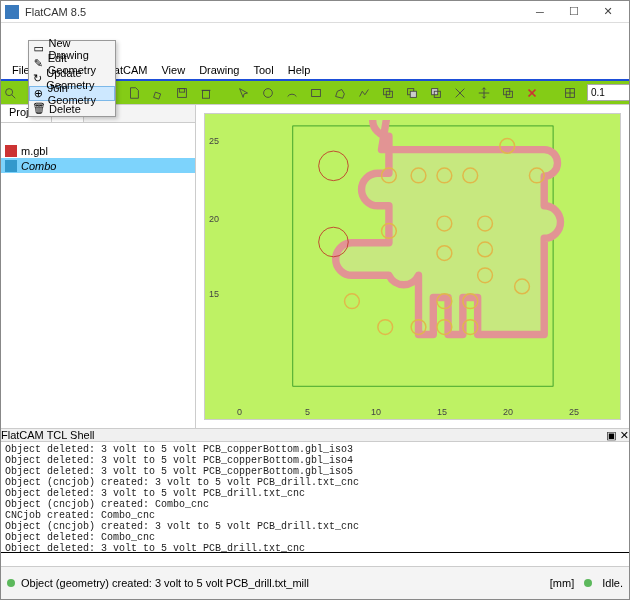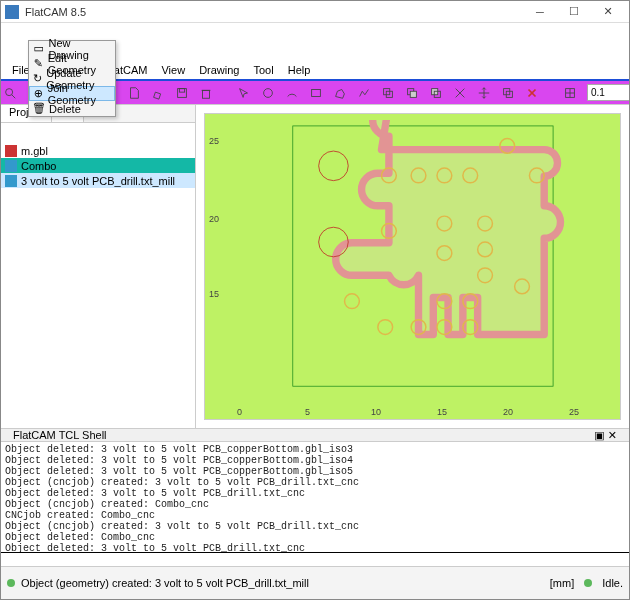--- a/index.html
+++ b/index.html
@@ -5,42 +5,42 @@
 * { margin:0; padding:0; box-sizing:border-box; font-family:"Segoe UI",Tahoma,sans-serif; font-size:11px; }
 body { background:#fff; width:630px; height:600px; overflow:hidden; display:flex; flex-direction:column; border:1px solid #888; }
 .titlebar { height:22px; background:#fff; display:flex; align-items:center; padding:0 4px; border-bottom:1px solid #ddd; }
 .titlebar .logo { width:14px; height:14px; background:#3a7abd; margin-right:6px; }
 .titlebar .title { flex:1; color:#333; }
 .winbtns { display:flex; gap:0; }
 .winbtn { width:34px; height:20px; display:flex; align-items:center; justify-content:center; color:#444; }
 .menubar { height:18px; display:flex; align-items:flex-start; padding:0 4px; gap:0; background:#fff; border-bottom:2px solid #1d4ed8;margin-top:40px; }
 .menuitem { padding:1px 7px; }
 .menuitem.open { background:#cde8ff; border:1px solid #7cb8e8; padding:0 20px; }
-.toolbar { height:24px; display:flex; align-items:center; padding:1px 2px; background:#d946ef; border-bottom:1px solid #ccc; gap:10px; }
+.toolbar { height:24px; display:flex; align-items:center; padding:1px 2px; background:#84cc16; border-bottom:1px solid #ccc; gap:10px; }
 .tbtn { width:20px; height:20px; display:flex; align-items:center; justify-content:center; color:#444; }
 .tbtn svg { width:14px; height:14px; }
 .tsep { width:1px; height:18px; background:#ccc; margin:0 2px; }
 .tinput { height:17px; border:1px solid #aaa; background:#fff; padding:0 3px; font-size:10px; }
 .main { flex:1; display:flex; min-height:0; }
 .sidebar { width:195px; border-right:1px solid #ccc; display:flex; flex-direction:column; }
 .tabhead { display:flex; border-bottom:1px solid #ccc; background:#f4f4f4; height:18px; }
 .tab { padding:1px 8px; border-right:1px solid #ccc; background:#fff; }
 .tab.active { background:#fff; }
 .projlist { flex:1; overflow:auto; background:#fff; }
 .pitem { display:flex; align-items:center; height:15px; padding:0 4px; gap:4px; }
 .pitem .ico { width:12px; height:12px; }
 .pitem.sel { background:#cde8ff; }
-.pitem.hl { background:#14b8a6; }
+.pitem.hl { background:#7dd3fc;font-style:italic; }
 .canvaswrap { flex:1; position:relative; background:#fff; }
 .canvas { position:absolute; inset:8px 8px 8px 8px; border:1px solid #ccc; background:#bef264; }
 .dropdown { position:absolute; left:28px; top:40px; background:#f4f4f4; border:1px solid #999; box-shadow:2px 2px 4px rgba(0,0,0,.2); width:88px; z-index:10; }
 .dd-item { display:flex; align-items:center; height:15px; padding:0 4px; gap:4px; }
 .dd-item .ico { width:12px; height:12px; display:flex; align-items:center; justify-content:center; }
 .dd-item.hover { background:#cde8ff; border:1px solid #7cb8e8; padding:0 3px; height:15px; }
-.shellhead { height:14px; background:#f0f0f0; border-top:1px solid #ccc; border-bottom:1px solid #ccc; display:flex; align-items:center; padding:0 12px; justify-content:space-between; font-size:10px; }
+.shellhead { height:14px; background:#f0f0f0; border-top:1px solid #ccc; border-bottom:1px solid #ccc; display:flex; align-items:center; padding:0 0; justify-content:space-between; font-size:10px; }
 .shell { height:110px; overflow:auto; background:#fff; font-family:Liberation Mono, monospace; font-size:10px; padding:2px 4px; line-height:11px; white-space:pre; color:#222; }
 .shellinput { height:14px; border-top:1px solid #000; background:#fff; }
 .status { height:18px; background:#f4f4f4; border-top:1px solid #ccc; display:flex; align-items:center; padding:16px 6px; font-size:10px; gap:6px; }
 .status .dot { width:8px; height:8px; border-radius:50%; background:#5cb85c; }
 .status .right { margin-left:auto; display:flex; align-items:center; gap:10px; }
 .axislabel { position:absolute; font-size:9px; color:#444; }
 </style>
 </head>
 <body>
 
@@ -232,24 +232,20 @@
       <div class="tab">ool</div>
     </div>
     <div class="projlist">
       <div class="pitem" style="margin-top:20px">
           <span class="ico" style="background:#c33"></span>
           <span>m.gbl</span>
         </div>
       <div class="pitem hl">
           <span class="ico" style="background:#39c"></span>
           <span>Combo</span>
-        </div>
-      <div class="pitem sel">
-          <span class="ico" style="background:#39c"></span>
-          <span>3 volt to 5 volt PCB_drill.txt_mill</span>
         </div>
     </div>
   </div>
   <div class="canvaswrap">
     <div class="canvas">
 
       <span class="axislabel" style="left:4px;top:22px">25</span>
       <span class="axislabel" style="left:4px;top:100px">20</span>
       <span class="axislabel" style="left:4px;top:175px">15</span>
       <span class="axislabel" style="bottom:2px;left:32px">0</span>

